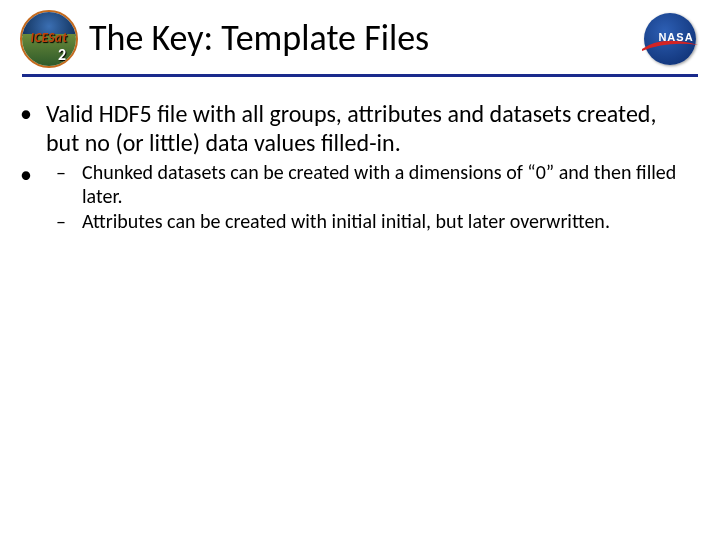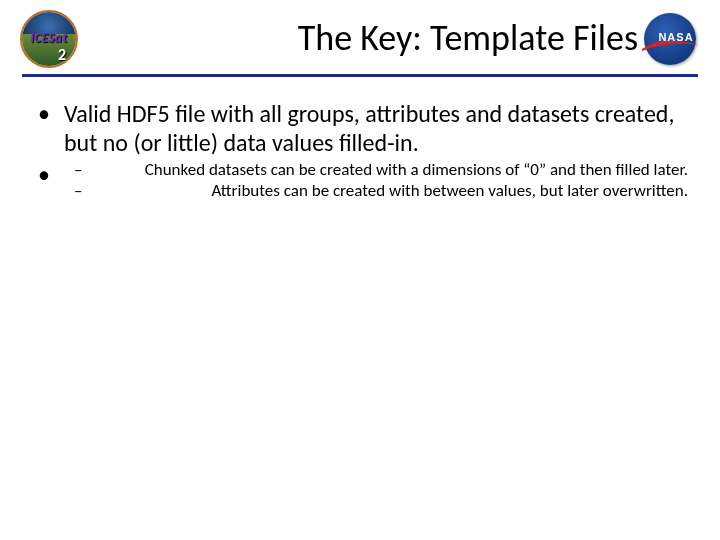--- a/index.html
+++ b/index.html
@@ -35,36 +35,36 @@
     bottom: 0; left: 0; right: 0; height: 60%;
     background: linear-gradient(180deg, #6b8a3a 0%, #2e5a2a 100%);
   }
   .logo-left .text {
     position: absolute;
     top: 18px; left: 0; right: 0;
     text-align: center;
     font-size: 13px;
     font-weight: bold;
     font-style: italic;
-    color: #6d28d9;
+    color: #c2410c;
     text-shadow: 1px 1px 1px #000;
     letter-spacing: 0.5px;
   }
   .logo-left .two {
     position: absolute;
     bottom: 2px; right: 10px;
     font-size: 16px;
     font-weight: bold;
     color: #fff;
     text-shadow: 1px 1px 1px #000;
   }
   .title-wrap {
     flex: 1;
-    text-align: right;
-    padding: 0 2px;
+    text-align: left;
+    padding: 0 11px;
   }
   .title {
     font-size: 36px;
     font-weight: 400;
     color: #000;
     line-height: 1.1;
   }
   .logo-right {
     width: 60px;
     height: 52px;
@@ -94,21 +94,21 @@
     position: absolute;
     top: 26px; left: 2px;
     width: 56px; height: 14px;
   }
   .hr {
     margin: 6px 22px 0 22px;
     height: 3px;
     background: #1a2a8c;
   }
   .content {
-    padding: 22px 32px 0 32px;
+    padding: 22px 32px 0 14px;
     font-size: 24px;
     line-height: 1.22;
   }
   ul.top {
     list-style: none;
     padding-left: 26px;
   }
   ul.top > li {
     position: relative;
     margin-bottom: 2px;
@@ -117,23 +117,22 @@
   ul.top > li::before {
     content: "•";
     position: absolute;
     left: -20px;
     top: 0;
     font-size: 24px;
   }
   ul.sub {
     list-style: none;
     padding-left: 30px;
-    font-size: 17px;
+    font-size: 20px;
     margin-top: 2px;
-    text-align: right;
   }
   ul.sub > li {
     position: relative;
     margin-bottom: 1px;
     padding-left: 6px;
   }
   ul.sub > li::before {
     content: "–";
     position: absolute;
     left: -20px;
@@ -162,17 +161,17 @@
   </div>
 </div>
 <div class="hr"></div>
 
 <div class="content">
   <ul class="top">
     <li>Valid HDF5 file with all groups, attributes and datasets created, but no (or little) data values filled-in.</li>
     <li>
       <ul class="sub">
         <li>Chunked datasets can be created with a dimensions of “0” and then filled later.</li>
-        <li>Attributes can be created with between values, but later overwritten.</li>
+        <li>Attributes can be created with initial initial, but later overwritten.</li>
       </ul>
     </li>
   </ul>
 </div>
 
 </body></html>

